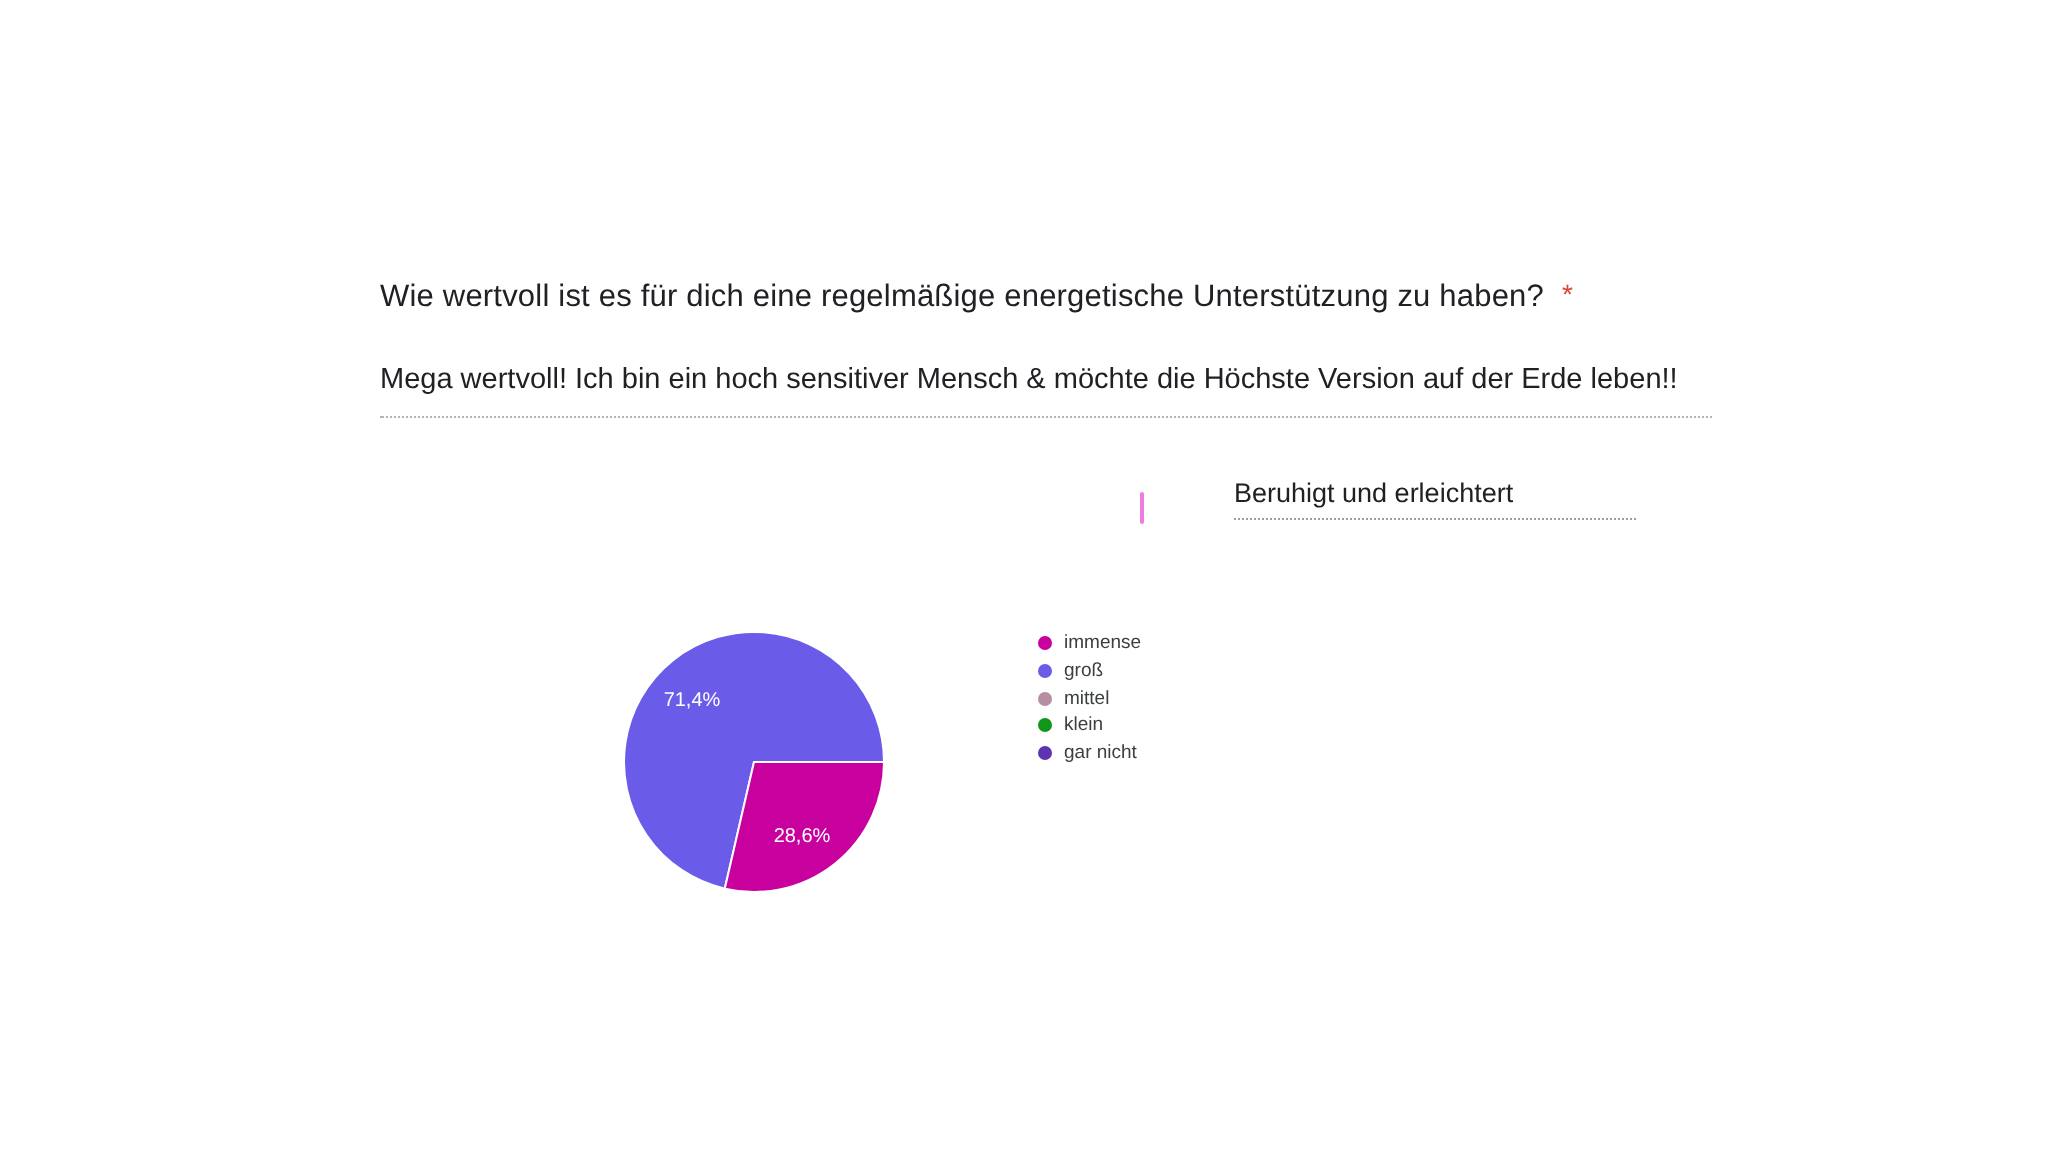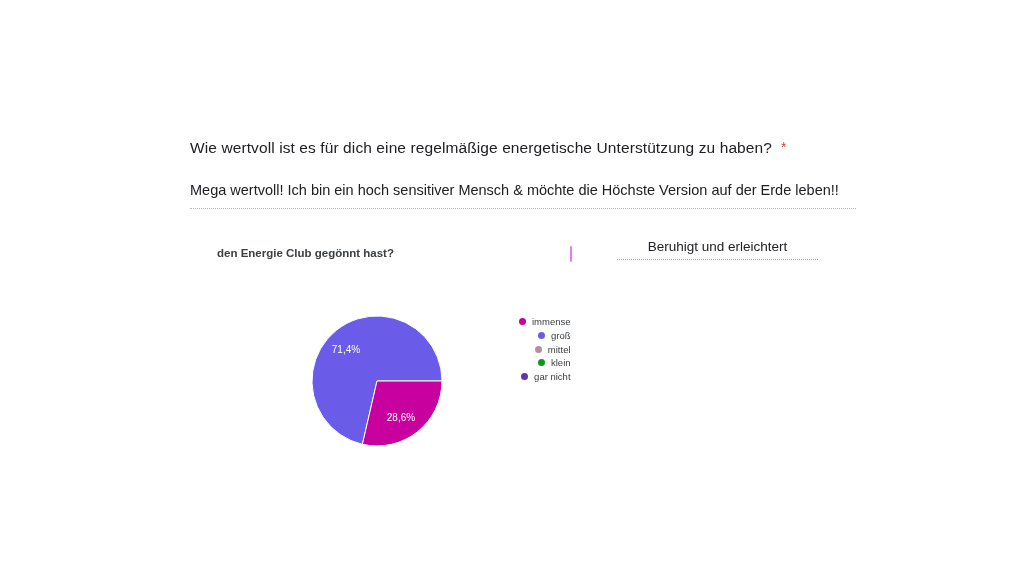--- a/index.html
+++ b/index.html
@@ -59,21 +59,20 @@
 
   
   .fill-field {
     left:617px; top:239px;
     width:201px;
     font-size:13.5px;
     color:#202124;
     padding-bottom:5px;
     border-bottom:1px dotted #9e9e9e;
     white-space:nowrap;
-    text-align:center;
   }
 
   
   .pie-wrap {
     left:312px; top:316px;
     width:130px; height:130px;
   }
   .pie-wrap svg { display:block; width:130px; height:130px; }
   .slice-label {
     font-family:"Liberation Sans","DejaVu Sans",sans-serif;
@@ -82,21 +81,20 @@
   }
 
   
   .legend {
     left:519px; top:315px;
   }
   .legend-item {
     display:flex;
     align-items:center;
     height:13.7px;
-    justify-content:flex-end;
   }
   .legend-dot {
     width:7px; height:7px;
     border-radius:50%;
     margin-right:6px;
     flex:0 0 auto;
   }
   .legend-label {
     font-size:9.5px;
     color:#3c4043;
@@ -108,21 +106,20 @@
 
 <div class="abs q-title">
   <span>Wie wertvoll ist es für dich eine regelmäßige energetische Unterstützung zu haben?</span><span class="q-required" style="color: rgb(219, 68, 55);">*</span>
 </div>
 
 <div class="abs answer-block">
   <span class="answer-line">Mega wertvoll! Ich bin ein hoch sensitiver Mensch &amp; möchte die Höchste Version auf der Erde leben!!</span>
 </div>
 
 <div class="abs chart-question">
-  <span class="answer-line">den Energie Club gegönnt hast?</span>
 </div>
 
 <div class="abs text-cursor" style="background-color: rgb(239, 123, 224);"></div>
 
 <div class="abs fill-field">
   <span>Beruhigt und erleichtert</span>
 </div>
 
 <div class="abs pie-wrap">
   <svg viewBox="0 0 130 130">

